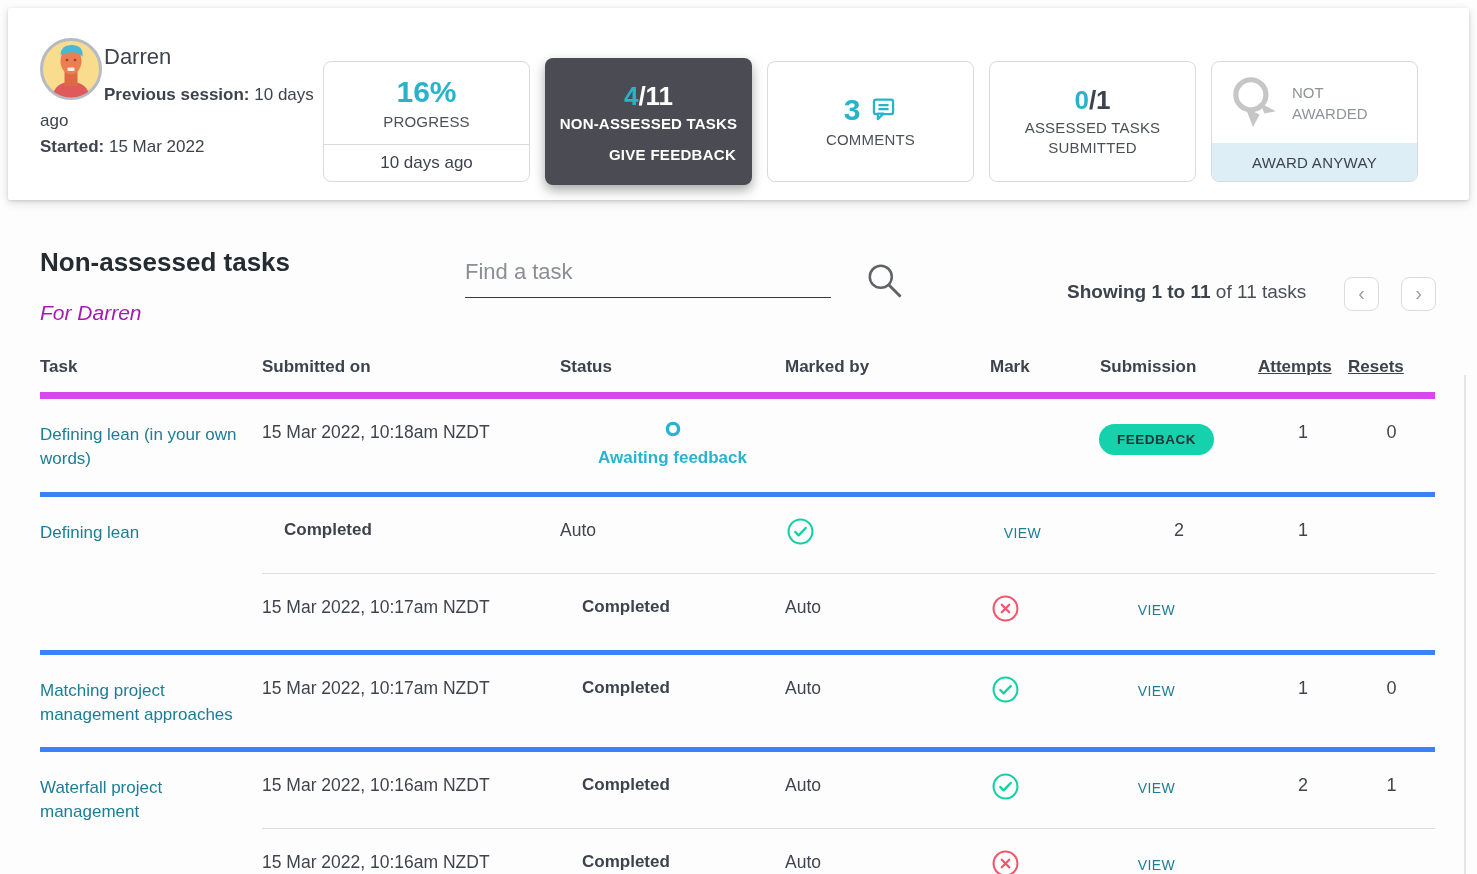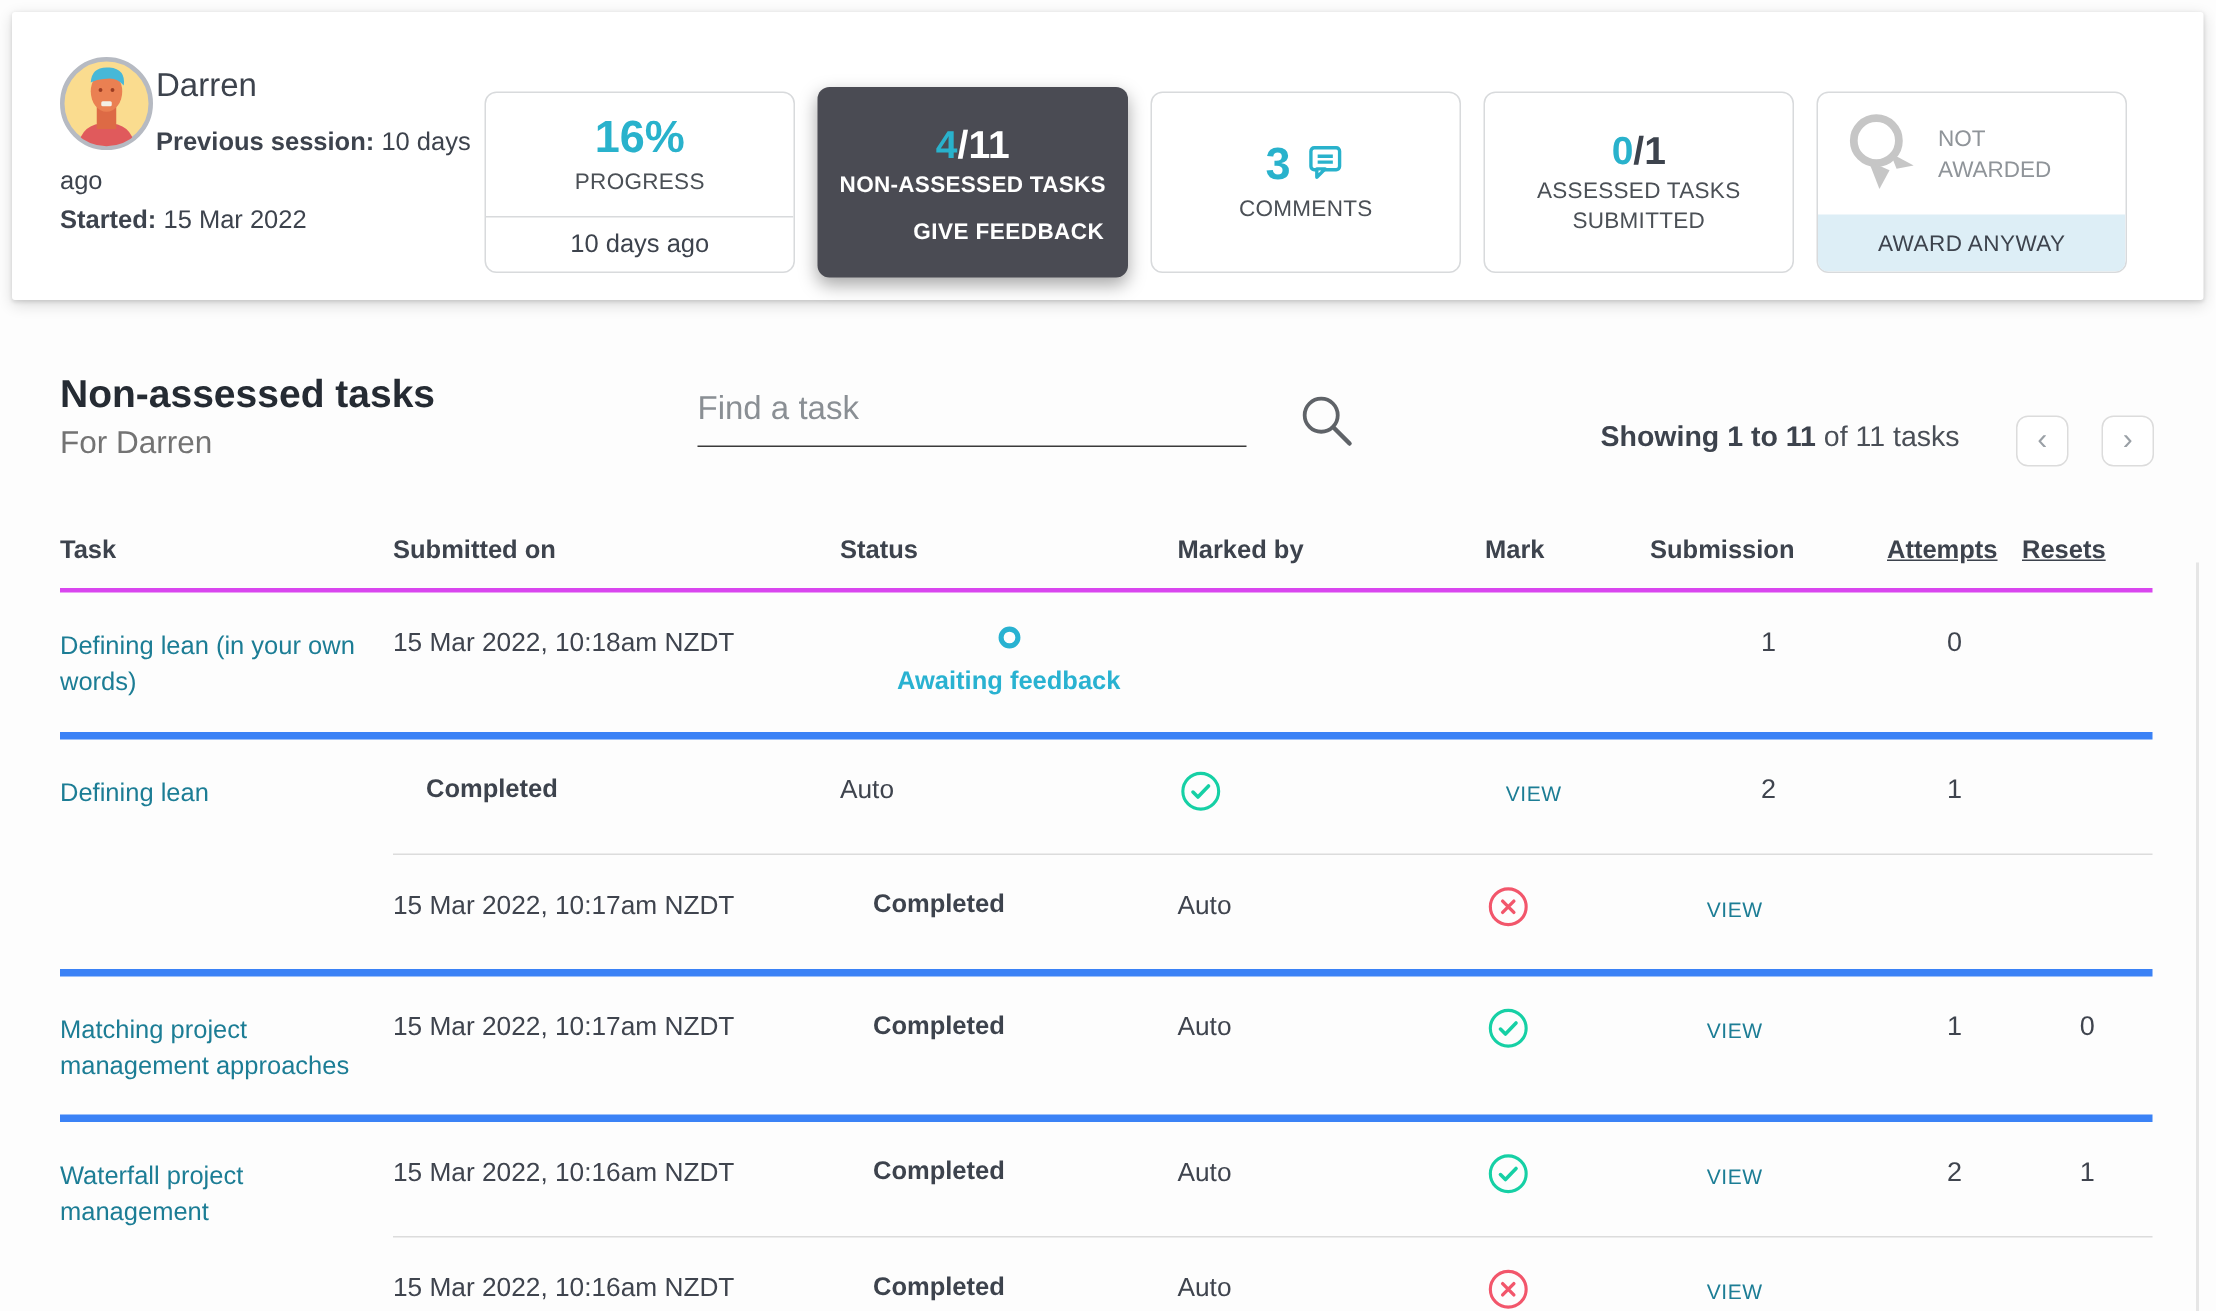--- a/index.html
+++ b/index.html
@@ -43,42 +43,42 @@
   .card.award{ padding:0; }
   .award-top{ flex:1; display:flex; align-items:center; gap:10px; padding-left:14px; }
   .award-label{ font-size:15px; color:#8f9499; line-height:21px; width:92px; }
   .award-action{
     height:38px; background:#ddeef6; display:flex; align-items:center; justify-content:center;
     font-size:15px; color:#3d434d; letter-spacing:.3px; cursor:pointer;
   }
   
   .page-title{ position:absolute; left:40px; top:247px; }
   .page-title h1{ margin:0; font-size:26px; font-weight:700; color:#252b33; line-height:30px; }
-  .page-subtitle{ font-size:21px; color:#737373; margin-top:7px; }
+  .page-subtitle{ font-size:21px; color:#a21caf; margin-top:24px;font-style:italic; }
   .search{ position:absolute; left:465px; top:255px; width:366px; }
   .search input{
     width:100%; border:none; border-bottom:1px solid #3a3a3a; background:transparent;
     font-size:22px; color:#3d434d; padding:4px 0 12px; outline:none;
     font-family:"Liberation Sans", sans-serif;
   }
   .search input::placeholder{ color:#8a8f94; }
   .search-icon{ position:absolute; left:864px; top:260px; cursor:pointer; }
   .showing{ position:absolute; left:1067px; top:281px; font-size:19px; color:#4a4f57; white-space:nowrap; }
   .showing b{ color:#3d434d; }
   .page-btn{
     position:absolute; top:277px; width:35px; height:34px; border:1px solid #dcdcdc; border-radius:8px;
     background:#fff; color:#9aa0a6; font-size:20px; line-height:1; display:flex; align-items:center;
     justify-content:center; cursor:pointer; padding:0 0 2px;
   }
   .page-btn.prev{ left:1344px; } .page-btn.next{ left:1401px; }
   
   .tasks-table{ position:absolute; left:40px; top:357px; width:1395px; }
   .thead{
     display:grid; grid-template-columns:222px 298px 225px 205px 110px 158px 90px 87px;
-    font-size:17px; font-weight:700; color:#3d434d; padding-bottom:15px; border-bottom:3px solid #d946ef;
+    font-size:17px; font-weight:700; color:#3d434d; padding-bottom:15px; border-bottom:7px solid #d946ef;
   }
   .th.center{ text-align:left;text-decoration:underline; }
   .group{ display:flex; border-bottom:5px solid #3b82f6; }
   .task-cell{
     width:222px; padding:24px 18px 20px 0; font-size:17px; line-height:24px;
     color:#1c7d95; cursor:pointer;
   }
   .subs{ flex:1; }
   .sub-row{
     display:grid; grid-template-columns:298px 225px 205px 110px 158px 90px 87px;
@@ -233,20 +233,23 @@
         <div class="cell status awaiting">
           <span>
             <svg width="16" height="16" viewBox="0 0 16 16" fill="none">
                 <circle cx="8" cy="8" r="5.6" stroke="#29b2d1" stroke-width="3.4"></circle>
               </svg>
           </span>
           <span>Awaiting feedback</span>
         </div>
         <div class="cell"></div>
         <div class="cell mark"></div>
+        <div class="cell submission">
+          <button class="feedback-btn">FEEDBACK</button>
+        </div>
         <div class="cell num">1</div>
         <div class="cell num">0</div>
       </div>
     </div>
   </div>
 
   <div class="group">
     <div class="task-cell">Defining lean</div>
     <div class="subs">
       <div class="sub-row">

